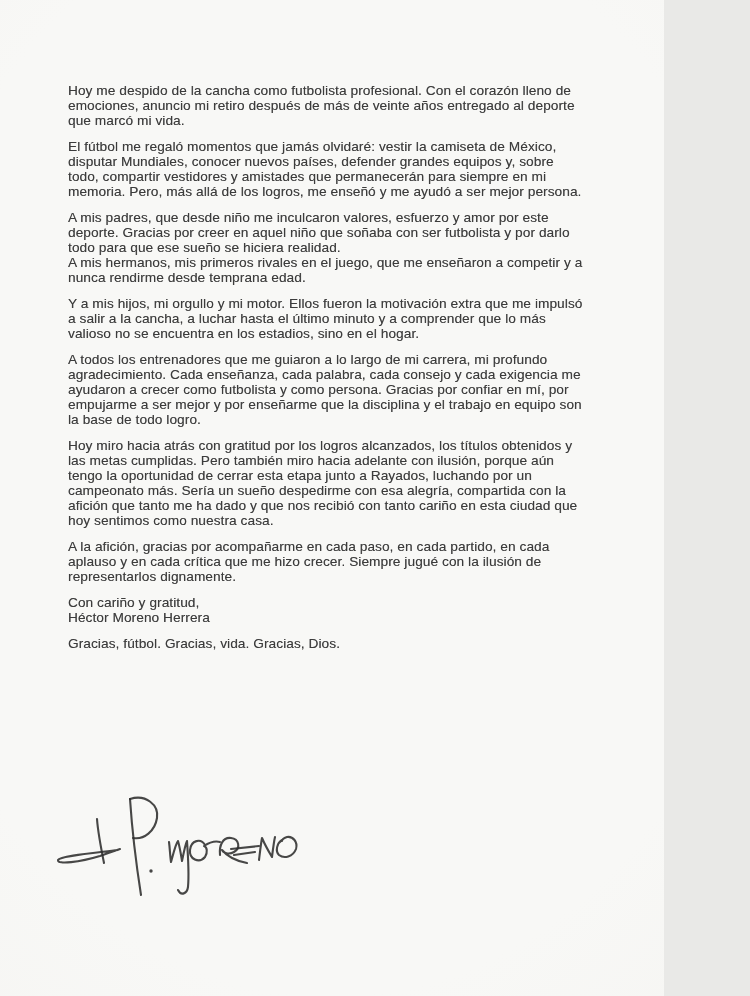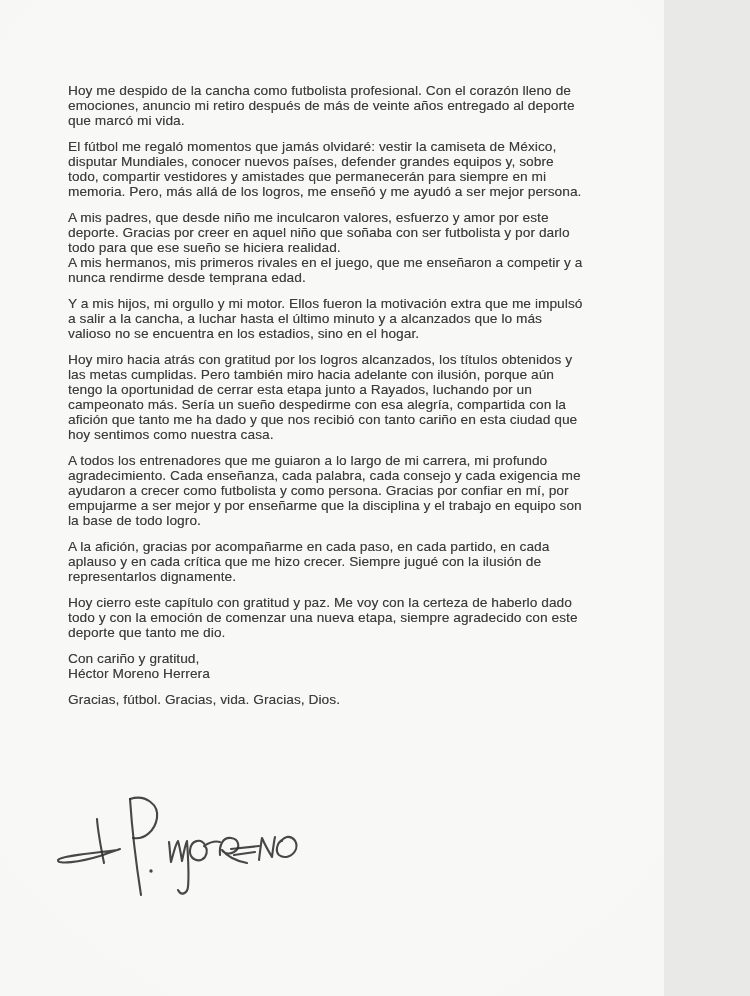--- a/index.html
+++ b/index.html
@@ -75,39 +75,36 @@
     <p>El fútbol me regaló momentos que jamás olvidaré: vestir la camiseta de México,
 disputar Mundiales, conocer nuevos países, defender grandes equipos y, sobre
 todo, compartir vestidores y amistades que permanecerán para siempre en mi
 memoria. Pero, más allá de los logros, me enseñó y me ayudó a ser mejor persona.</p>
     <p>A mis padres, que desde niño me inculcaron valores, esfuerzo y amor por este
 deporte. Gracias por creer en aquel niño que soñaba con ser futbolista y por darlo
 todo para que ese sueño se hiciera realidad.
 A mis hermanos, mis primeros rivales en el juego, que me enseñaron a competir y a
 nunca rendirme desde temprana edad.</p>
     <p>Y a mis hijos, mi orgullo y mi motor. Ellos fueron la motivación extra que me impulsó
-a salir a la cancha, a luchar hasta el último minuto y a alcanzados que lo más
+a salir a la cancha, a luchar hasta el último minuto y a comprender que lo más
 valioso no se encuentra en los estadios, sino en el hogar.</p>
+    <p>A todos los entrenadores que me guiaron a lo largo de mi carrera, mi profundo
+agradecimiento. Cada enseñanza, cada palabra, cada consejo y cada exigencia me
+ayudaron a crecer como futbolista y como persona. Gracias por confiar en mí, por
+empujarme a ser mejor y por enseñarme que la disciplina y el trabajo en equipo son
+la base de todo logro.</p>
     <p>Hoy miro hacia atrás con gratitud por los logros alcanzados, los títulos obtenidos y
 las metas cumplidas. Pero también miro hacia adelante con ilusión, porque aún
 tengo la oportunidad de cerrar esta etapa junto a Rayados, luchando por un
 campeonato más. Sería un sueño despedirme con esa alegría, compartida con la
 afición que tanto me ha dado y que nos recibió con tanto cariño en esta ciudad que
 hoy sentimos como nuestra casa.</p>
-    <p>A todos los entrenadores que me guiaron a lo largo de mi carrera, mi profundo
-agradecimiento. Cada enseñanza, cada palabra, cada consejo y cada exigencia me
-ayudaron a crecer como futbolista y como persona. Gracias por confiar en mí, por
-empujarme a ser mejor y por enseñarme que la disciplina y el trabajo en equipo son
-la base de todo logro.</p>
     <p>A la afición, gracias por acompañarme en cada paso, en cada partido, en cada
 aplauso y en cada crítica que me hizo crecer. Siempre jugué con la ilusión de
 representarlos dignamente.</p>
-    <p>Hoy cierro este capítulo con gratitud y paz. Me voy con la certeza de haberlo dado
-todo y con la emoción de comenzar una nueva etapa, siempre agradecido con este
-deporte que tanto me dio.</p>
     <p>Con cariño y gratitud,
 Héctor Moreno Herrera</p>
     <p>Gracias, fútbol. Gracias, vida. Gracias, Dios.</p>
   </div>
 
   <div class="signature-block" role="img" aria-label="H. MORENO">
     <svg viewBox="0 0 300 118" xmlns="http://www.w3.org/2000/svg">
 
       <path class="sig-stroke" d="M68,57 C44,60 10,63 8,67 C7,72 30,69 50,63 C58,60 64,58 70,56"></path>
 

